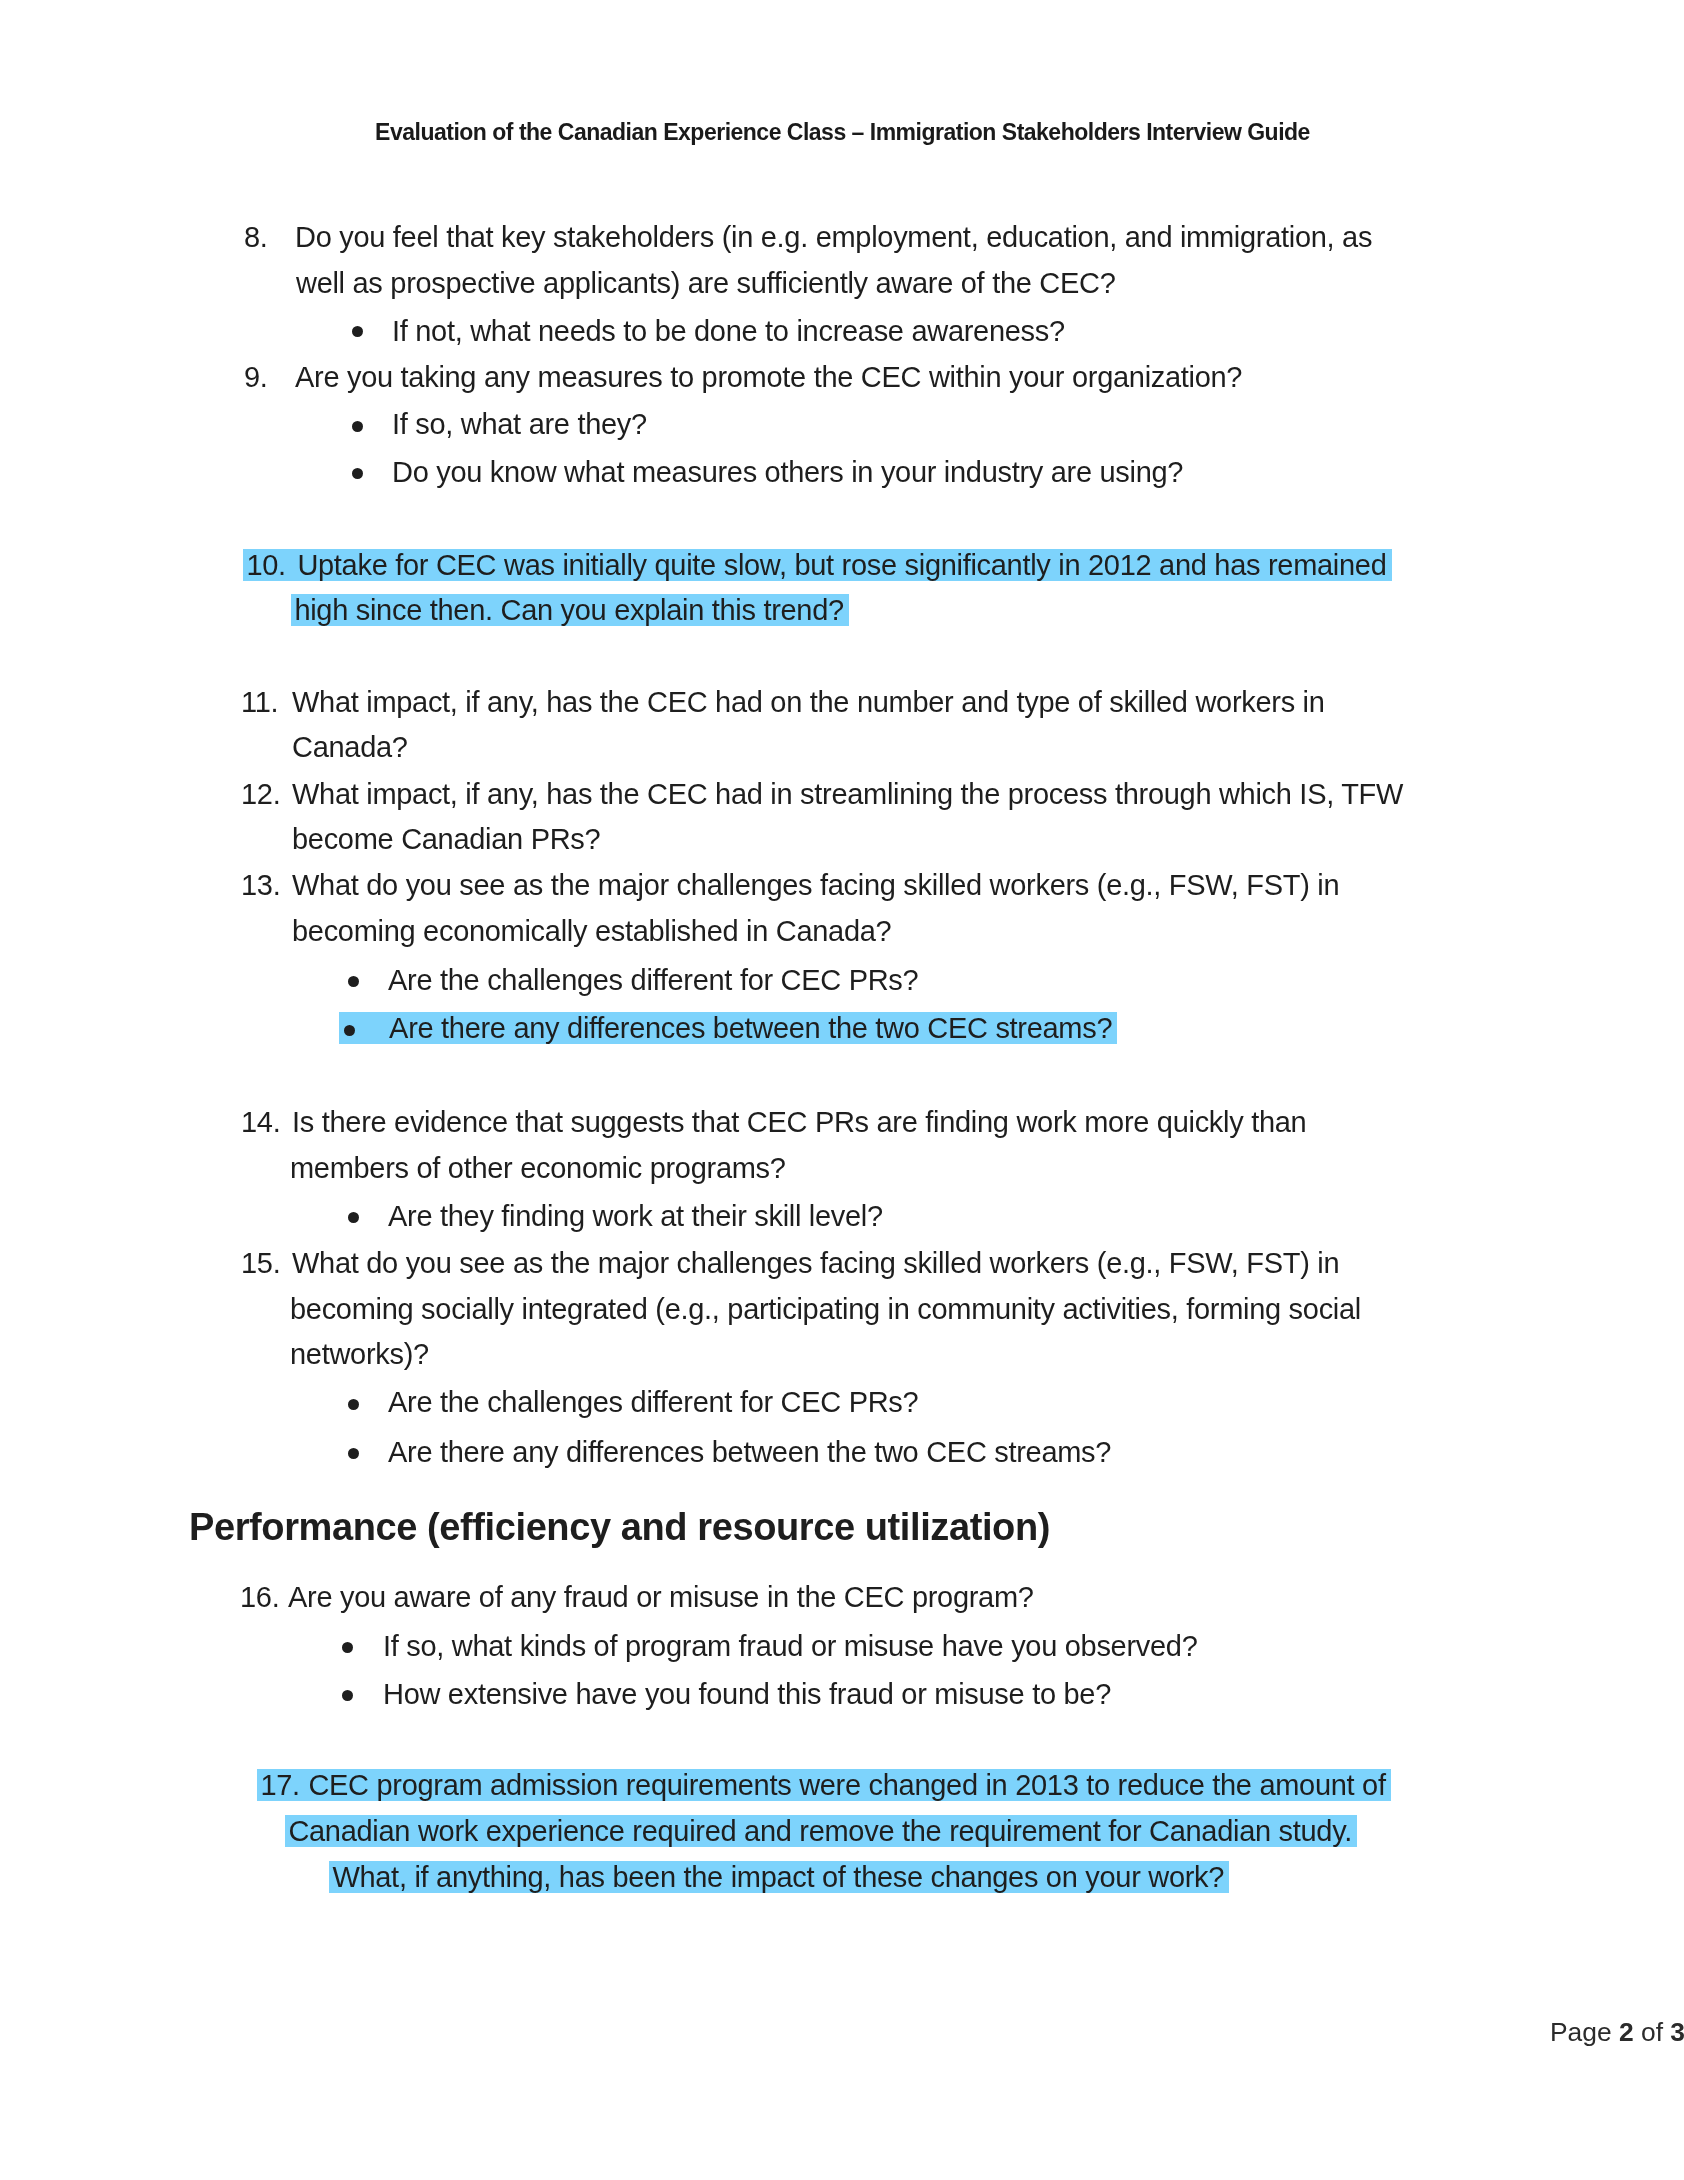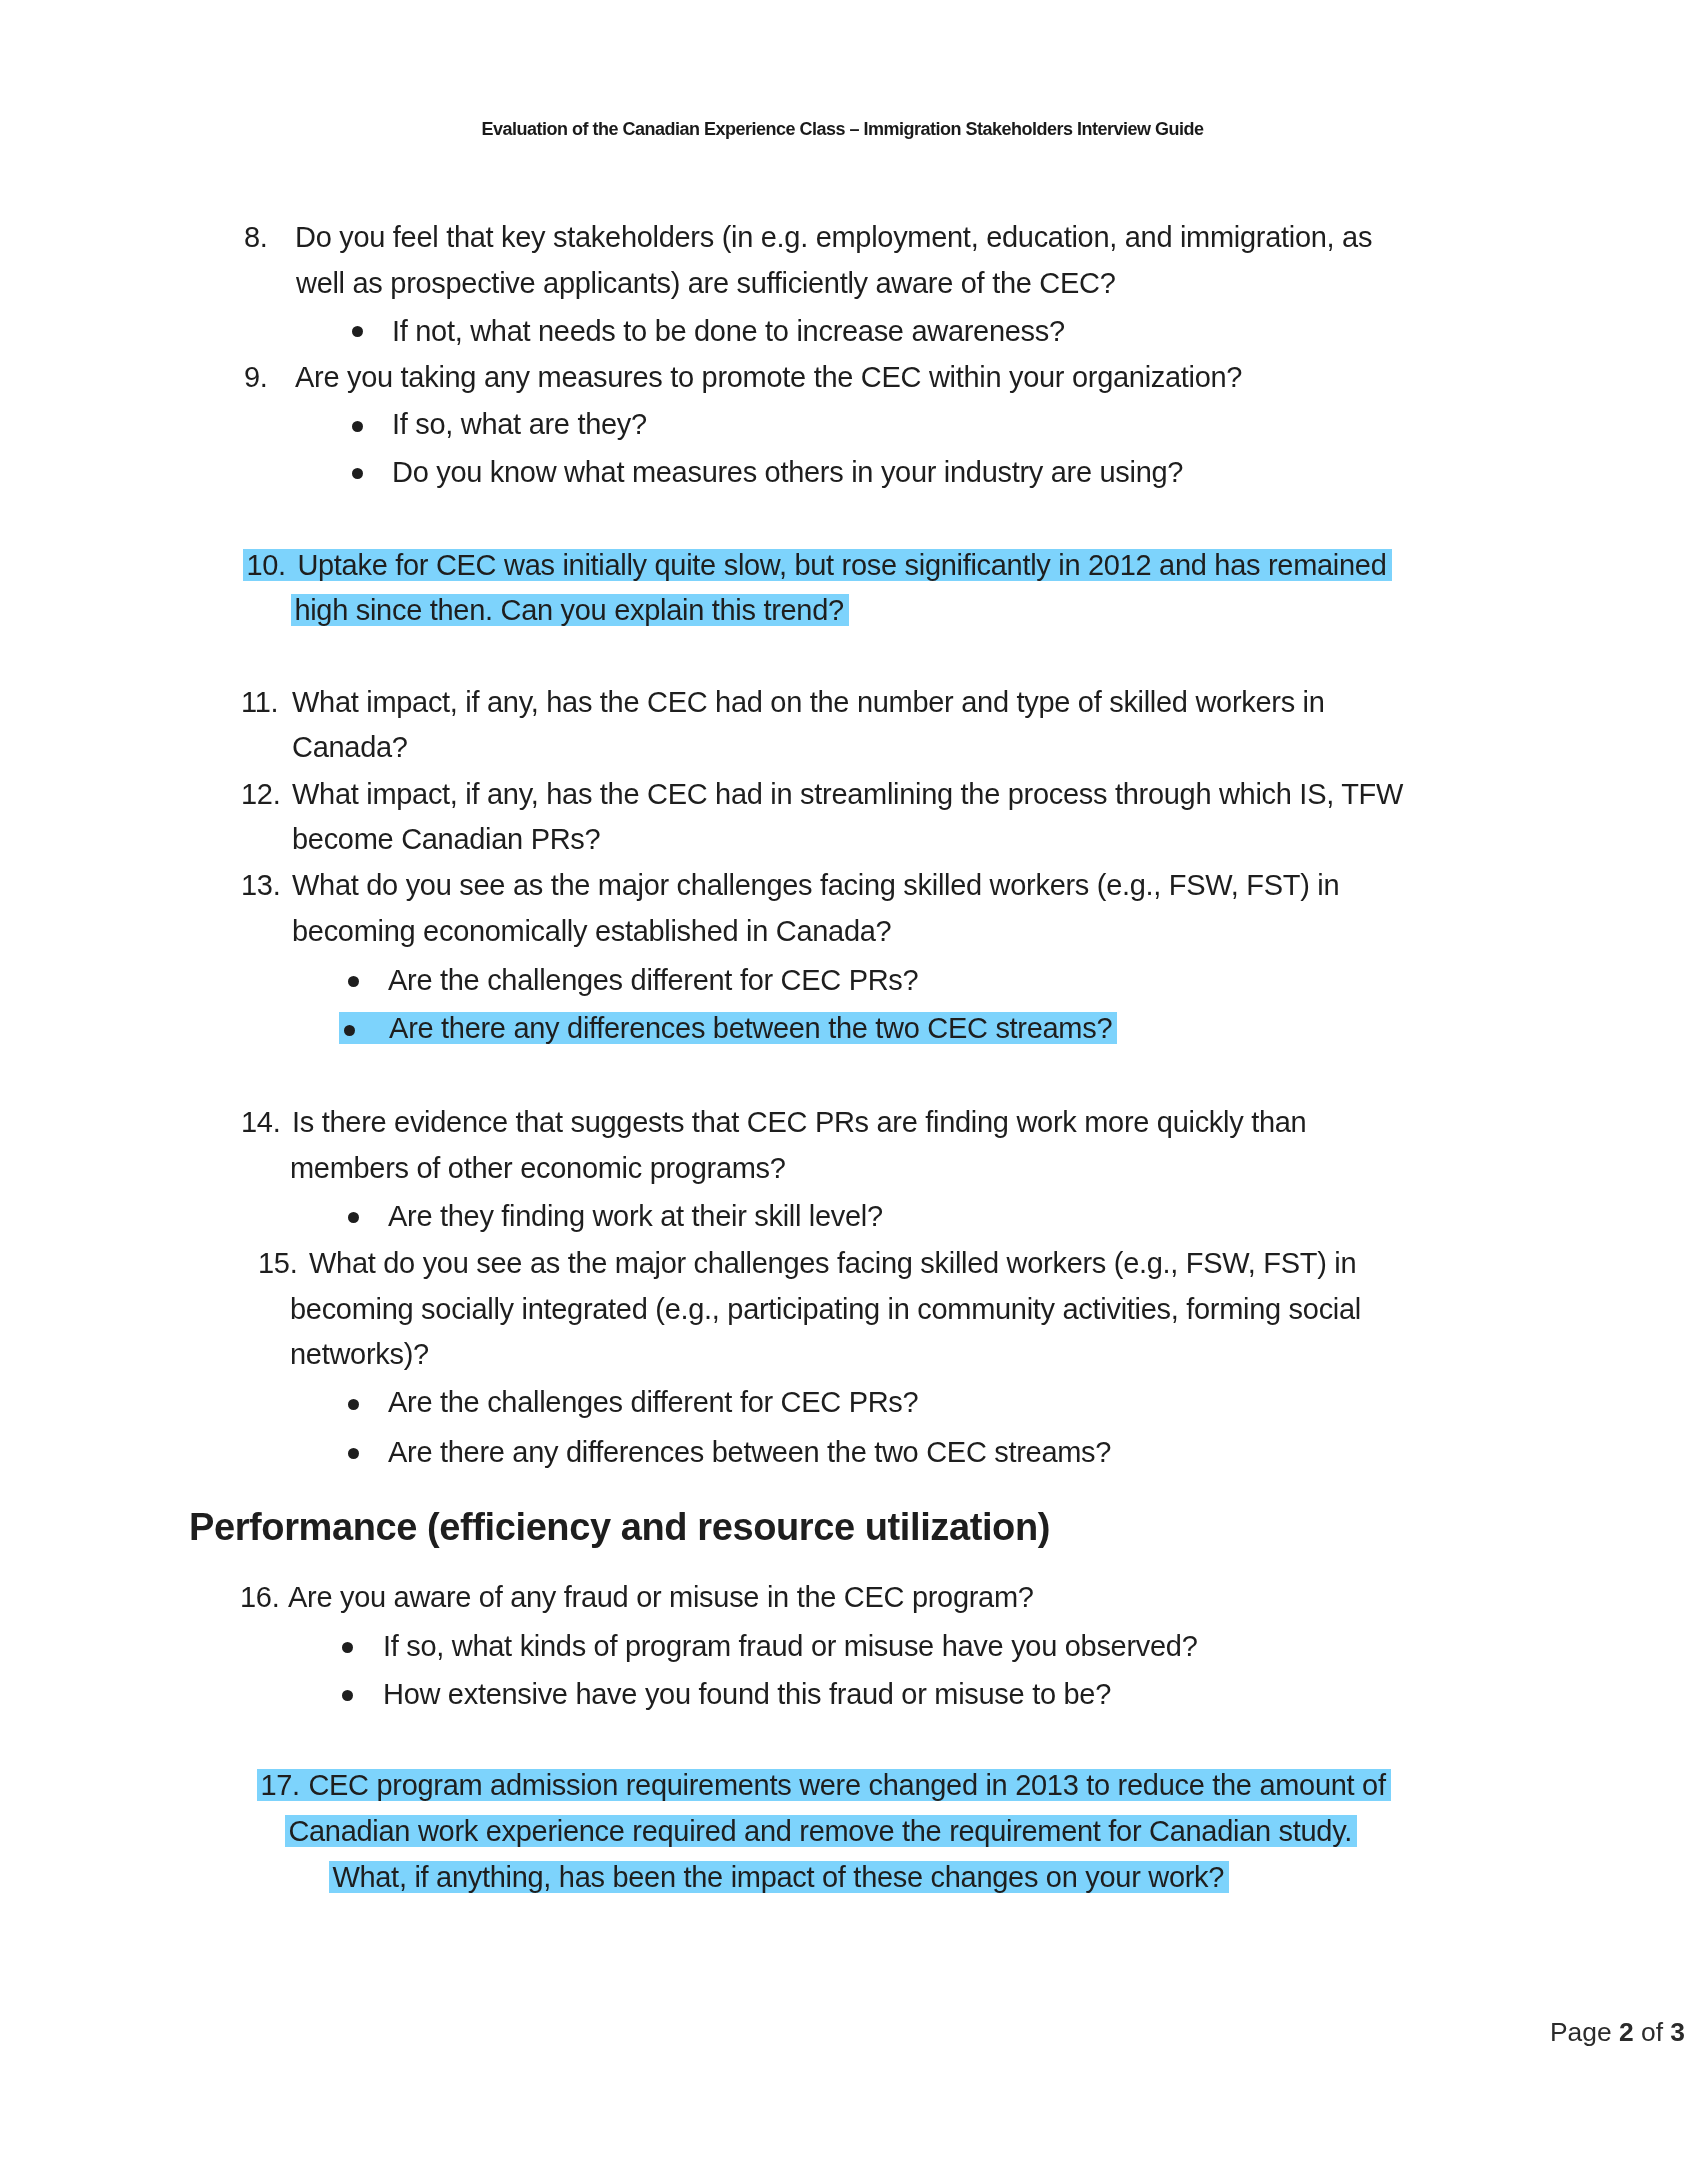--- a/index.html
+++ b/index.html
@@ -2,21 +2,21 @@
 <html style="font-size:13.6px"><head>
   <meta charset="utf-8">
   <style>
     html, body { margin: 0; padding: 0; }
     body {
       width: 1685px; height: 2181px; background: #ffffff; position: relative; overflow: hidden;
       font-family: "Liberation Sans", sans-serif; color: #1e1e1e;
     }
     .header {
       position: absolute; top: 119px; left: 0; width: 1685px; text-align: center;
-      font-weight: bold; font-size: 18px; letter-spacing: -0.5px; color: #1a1a1a;
+      font-weight: bold; font-size: 23px; letter-spacing: -0.5px; color: #1a1a1a;
     }
     .line { position: absolute; font-size: 29px; letter-spacing: -0.3px; white-space: nowrap; line-height: 39px; }
     .hl { background: #7dd3fc; padding: 0 5.1px 0 3.4px; }
     .num { display: inline-block; }
     .bullet {
       position: absolute; width: 11px; height: 11px; border-radius: 50%; background: #1e1e1e;
     }
     .section-title {
       position: absolute; font-weight: bold; font-size: 38px; letter-spacing: -0.4px; left: 189px; top: 1506px;
     }
@@ -54,21 +54,21 @@
 <div class="line" style="left:292px; top:912px;">becoming economically established in Canada?</div>
 <div class="bullet" style="left:348px; top:976px;"></div>
 <div class="line" style="left:388px; top:961px;">Are the challenges different for CEC PRs?</div>
 <div class="line" style="left:339px; top:1009px;"><span class="hl" style="padding-left:5.1px;"><span style="display:inline-block; width:11px; height:11px; border-radius:50%; background:#1e1e1e; margin-right:34px; vertical-align:middle;"></span><span>Are there any differences between the two CEC streams?</span></span></div>
 
 <div class="line" style="left:241px; top:1103px;"><span class="num" style="width:51px">14.</span><span>Is there evidence that suggests that CEC PRs are finding work more quickly than</span></div>
 <div class="line" style="left:290px; top:1149px;">members of other economic programs?</div>
 <div class="bullet" style="left:348px; top:1212px;"></div>
 <div class="line" style="left:388px; top:1197px;">Are they finding work at their skill level?</div>
 
-<div class="line" style="left:241px; top:1244px;margin-left:17px;"><span class="num" style="width:51px">15.</span><span>What do you see as the major challenges facing skilled workers (e.g., FSW, FST) in</span></div>
+<div class="line" style="left:241px; top:1244px;"><span class="num" style="width:51px">15.</span><span>What do you see as the major challenges facing skilled workers (e.g., FSW, FST) in</span></div>
 <div class="line" style="left:290px; top:1290px;">becoming socially integrated (e.g., participating in community activities, forming social</div>
 <div class="line" style="left:290px; top:1335px;">networks)?</div>
 <div class="bullet" style="left:348px; top:1399px;"></div>
 <div class="line" style="left:388px; top:1383px;">Are the challenges different for CEC PRs?</div>
 <div class="bullet" style="left:348px; top:1448px;"></div>
 <div class="line" style="left:388px; top:1433px;">Are there any differences between the two CEC streams?</div>
 
 <div class="section-title">Performance (efficiency and resource utilization)</div>
 
 <div class="line" style="left:240px; top:1578px;"><span class="num" style="width:48px">16.</span><span>Are you aware of any fraud or misuse in the CEC program?</span></div>

